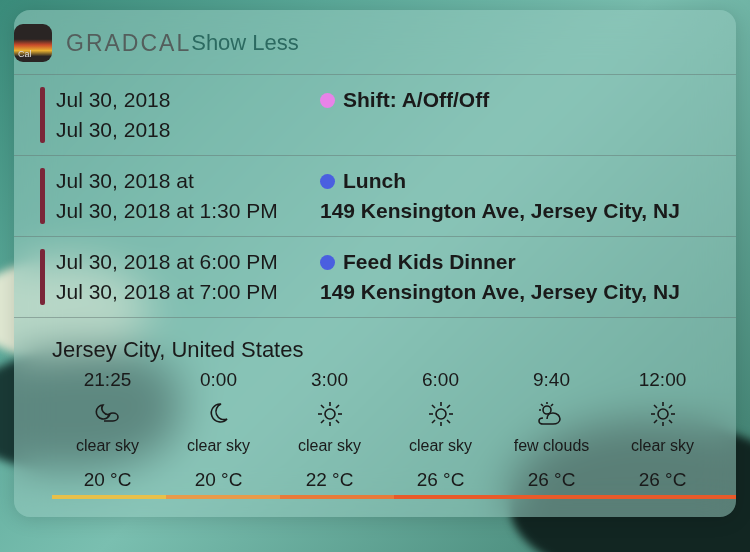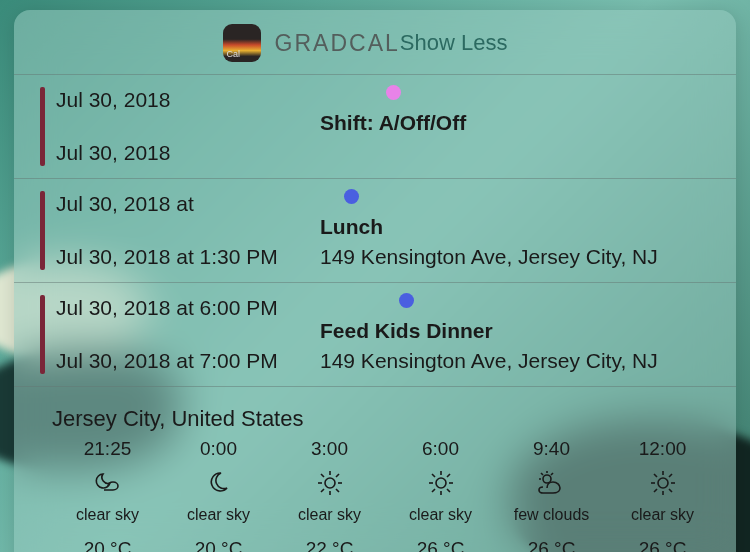--- a/index.html
+++ b/index.html
@@ -21,21 +21,21 @@
     position: relative;
     margin: 10px 14px;
     width: 722px;
     border-radius: 16px;
     background: rgba(150, 200, 190, 0.55);
     backdrop-filter: blur(20px);
     box-shadow: 0 2px 20px rgba(0,0,0,0.15);
     overflow:hidden;
   }
   .header {
-    display:flex; align-items:center; justify-content:center;
+    display:flex; align-items:center; justify-content:flex-start;
     padding: 14px 20px 12px 0;
   }
   .header-left { display:flex; align-items:center; gap:14px; }
   .app-icon {
     width:38px; height:38px; border-radius:9px;
     background: linear-gradient(180deg,#2a2524 0%,#2a2524 40%,#c94a2a 55%,#e8b030 70%,#2a2524 85%);
     position:relative;
   }
   .app-icon::after{
     content:"Cal"; position:absolute; bottom:3px; left:4px;
@@ -45,24 +45,24 @@
   .show-less { font-size:22px; color:#2c6a61; font-weight:400; cursor:pointer; }
 
   .event {
     border-top:1px solid rgba(100,120,115,0.5);
     padding: 10px 2px 10px 42px;
     position:relative;
   }
   .accent { position:absolute; left:26px; top:12px; bottom:12px; width:5px; border-radius:2px; }
   .event-line { display:flex; font-size:21px; color:#1a1a1a; line-height:30px; font-weight:400; }
   .event-time { width:264px; flex:0 0 264px; white-space:nowrap; }
-  .event-right { display:flex; align-items:center; gap:8px;flex-direction:column; }
+  .event-right { display:flex; align-items:center; gap:8px; }
   .dot { width:15px; height:15px; border-radius:50%; flex:0 0 15px; }
   .event-title { font-weight:600; }
-  .event-loc { font-weight:400; }
+  .event-loc { font-weight:700; }
 
   .weather {
     border-top:1px solid rgba(100,120,115,0.5);
     padding: 19px 18px 6px 38px;
   }
   .weather-location { font-size:22px; color:#1a1a1a; margin-bottom:6px; }
   .forecast-row { display:flex; }
   .forecast {
     flex:1; text-align:center; font-size:18px; color:#1a1a1a;
     display:flex; flex-direction:column; align-items:center; gap:8px;

